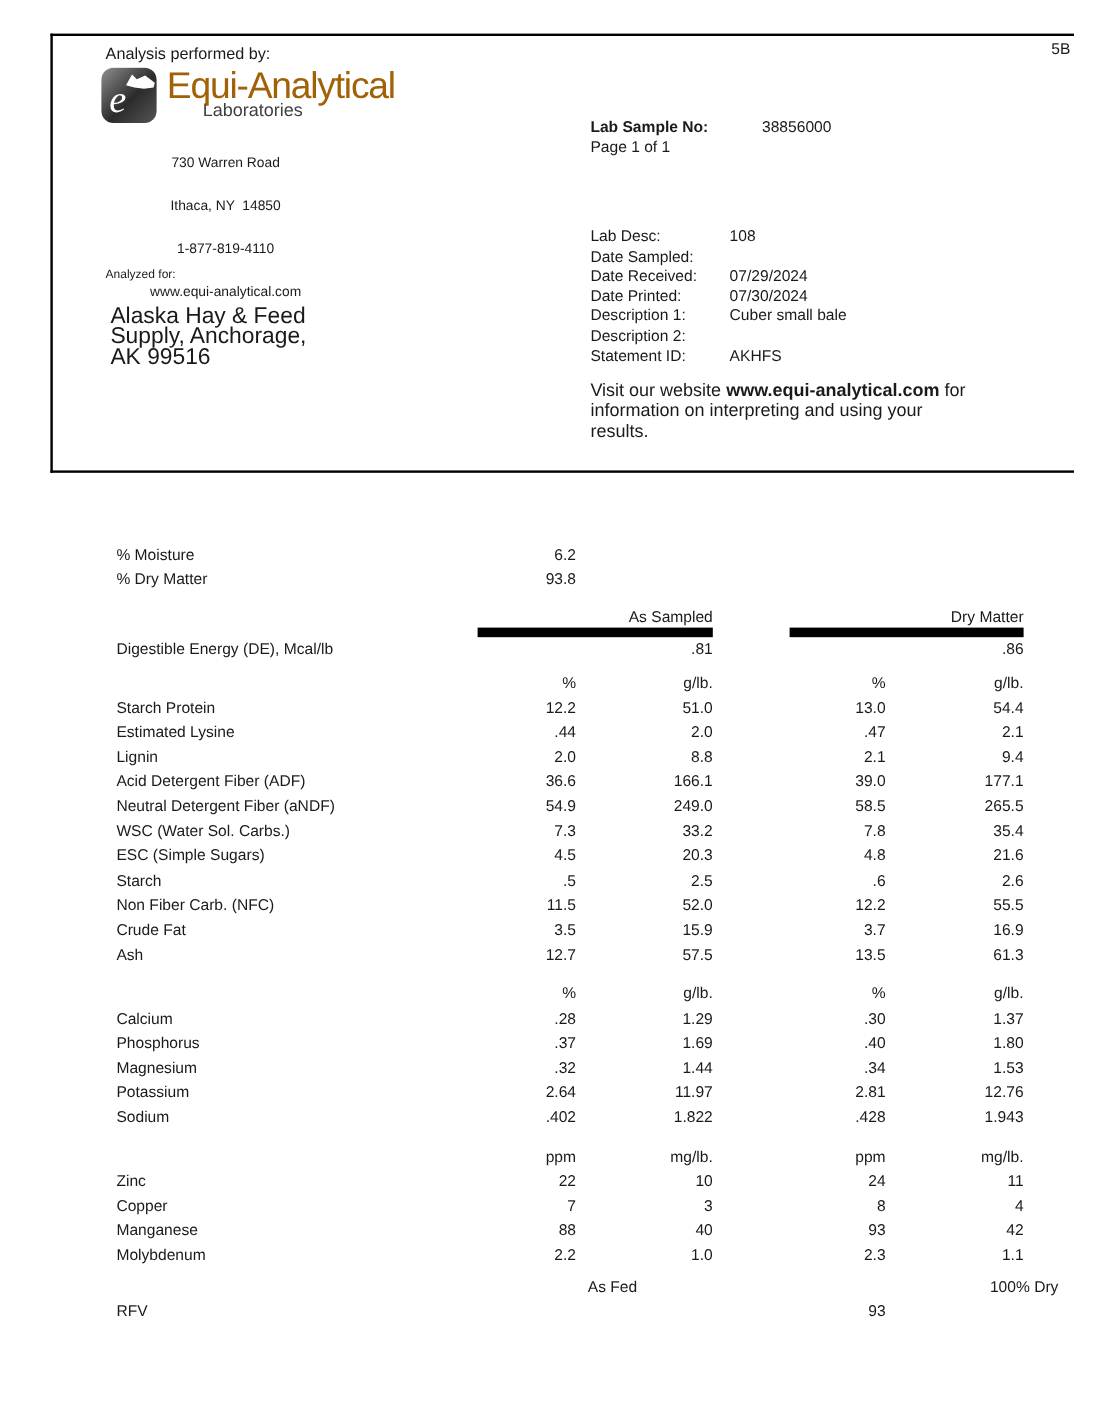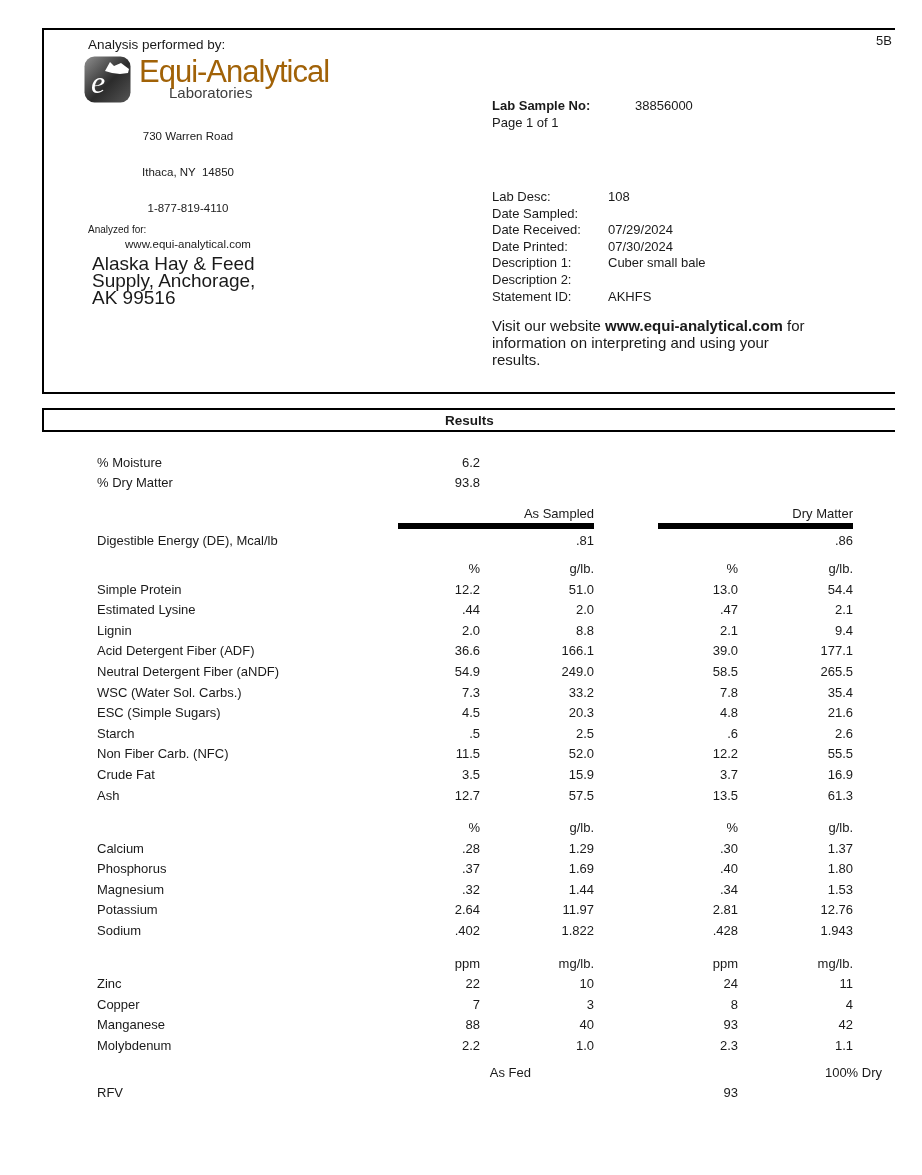--- a/index.html
+++ b/index.html
@@ -44,21 +44,21 @@
   .analyzed-for { position:absolute; left:88px; top:188px; font-size:10px;margin-top:36px; }
   .customer { position:absolute; left:92px; top:256px; font-size:19px; line-height:16.8px; }
 
   
   .rtable { position:absolute; left:97px; top:452px; width:756px; font-size:13px; }
   .trow { display:grid; grid-template-columns:283px 100px 114px 144px 115px;
           height:20.6px; align-items:center; }
   .c { overflow:visible; white-space:nowrap; }
   .num { text-align:right; }
   .ghdr { margin-top:13px; height:22px; }
-  .gh { border-bottom:6px solid #000000; text-align:right; padding-bottom:2px; align-self:end; }
+  .gh { border-bottom:8px solid #000000; text-align:right; padding-bottom:2px; align-self:end; }
   .gh1 { grid-column:2/4; margin-left:18px; }
   .gh2 { grid-column:4/6; margin-left:64px; }
   .energy-row { height:24px; }
   .col3 { grid-column:3; }
   .col4 { grid-column:4; }
   .col5 { grid-column:5; }
   .col2 { grid-column:2; }
   .gap-sm { margin-top:6px; }
   .gap-md { margin-top:12px; }
   .footer-hdr { margin-top:6px;gap:43px; }
@@ -148,23 +148,20 @@
   </div>
 
   <div class="analyzed-for">Analyzed for:</div>
 
   <div class="customer">
     <div>Alaska Hay &amp; Feed</div>
     <div>Supply, Anchorage,</div>
     <div>AK 99516</div>
   </div>
 
-  <div class="box-results">
-    <span>Results</span>
-  </div>
 
   <div class="rtable">
 
     <div class="trow">
       <div class="c">% Moisture</div>
       <div class="c num">6.2</div>
     </div>
     <div class="trow">
       <div class="c">% Dry Matter</div>
       <div class="c num">93.8</div>
@@ -183,21 +180,21 @@
 
     <div id="sections">
         <div class="trow gap-sm">
           <div class="c"></div>
           <div class="c num">%</div>
           <div class="c num">g/lb.</div>
           <div class="c num">%</div>
           <div class="c num">g/lb.</div>
         </div>
         <div class="trow">
-          <div class="c">Simple Protein</div>
+          <div class="c">Starch Protein</div>
           <div class="c num">12.2</div>
           <div class="c num">51.0</div>
           <div class="c num">13.0</div>
           <div class="c num">54.4</div>
         </div>
         <div class="trow">
           <div class="c">Estimated Lysine</div>
           <div class="c num">.44</div>
           <div class="c num">2.0</div>
           <div class="c num">.47</div>

